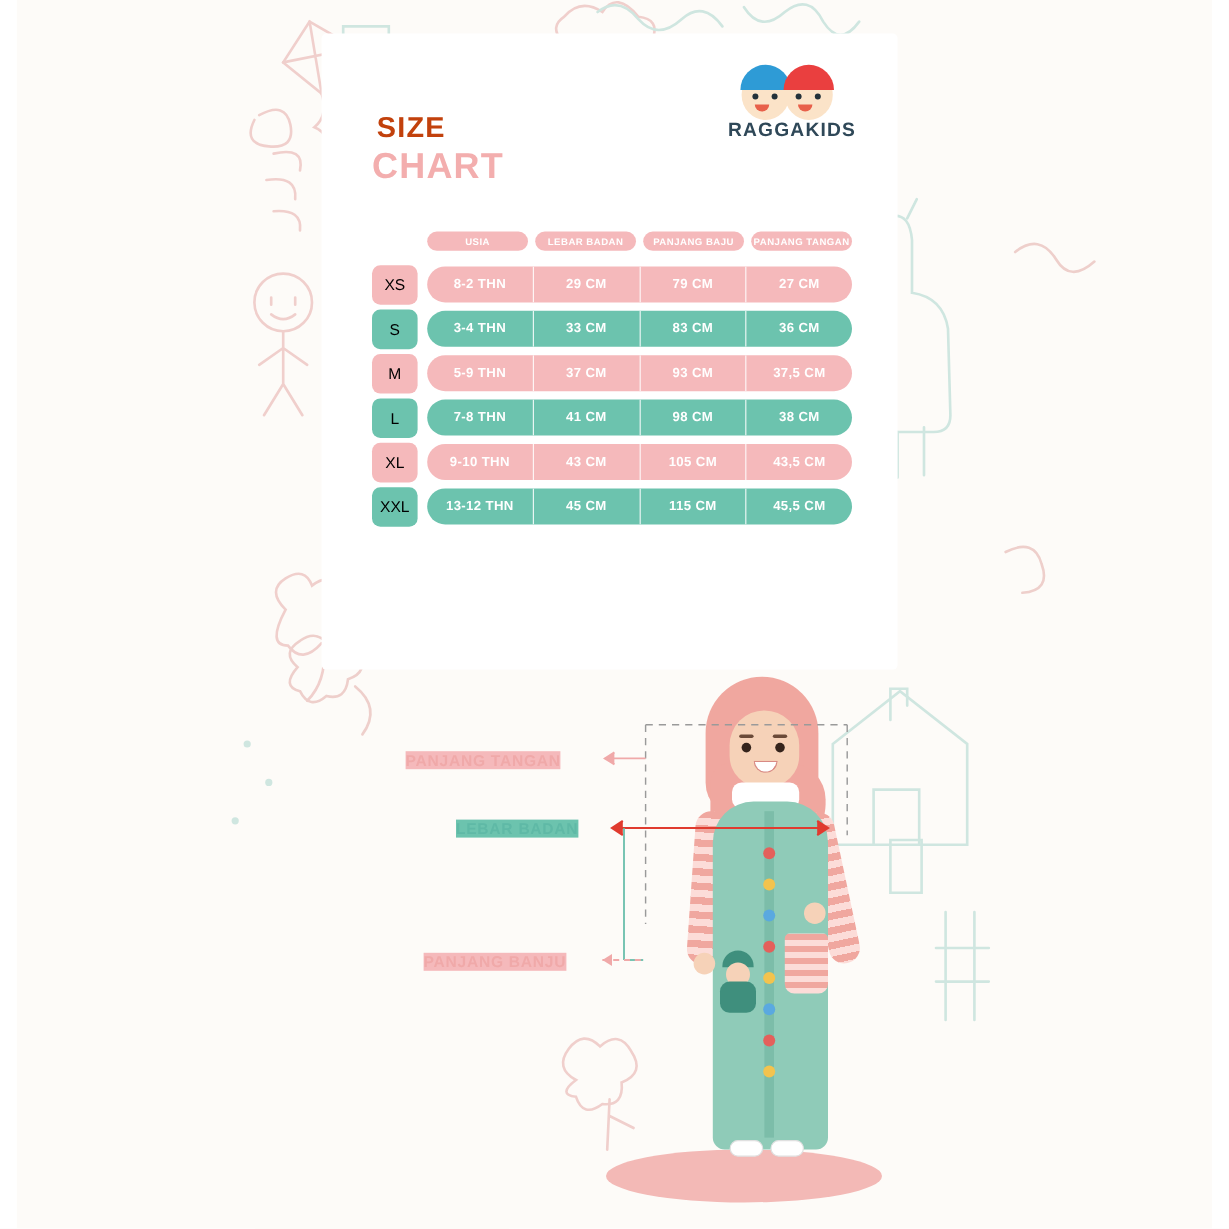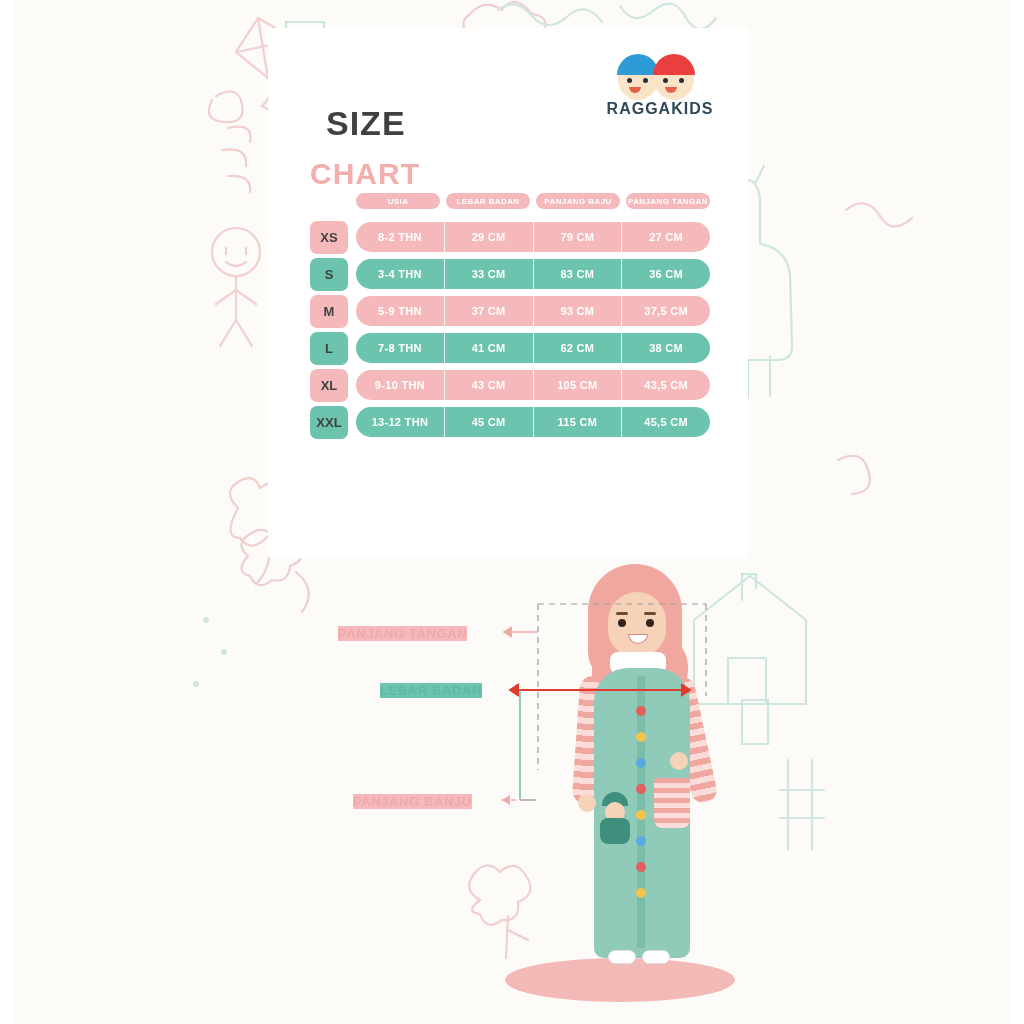--- a/index.html
+++ b/index.html
@@ -34,22 +34,22 @@
     left: 268px; top: 28px;
     width: 480px; height: 530px;
     background: #ffffff;
     border-radius: 4px;
     z-index: 10;
   }
   .title-block {
     position: absolute; left: 42px; top: 62px;
   }
   .title-1 {
-    font-size: 34px; font-weight: bold; letter-spacing: 1px;
-    color: #404040; line-height: 1.05; margin: 16px;
+    font-size: 24px; font-weight: bold; letter-spacing: 1px;
+    color: #c2410c; line-height: 1.05; margin: 4px;
   }
   .title-2 {
     font-size: 30px; font-weight: bold; letter-spacing: 1px;
     color: #f3aeae; line-height: 1.05; margin: 0;
   }
 
   
   .logo {
     position: absolute; right: 28px; top: 28px;
     width: 120px; height: 80px;
@@ -88,21 +88,21 @@
   .row {
     display: flex; align-items: center;
     margin-bottom: 7px;
     height: 30px;
   }
   .row.head { height: 16px; margin-bottom: 13px; }
   .size-cell {
     width: 38px; height: 33px;
     border-radius: 7px;
     display: flex; align-items: center; justify-content: center;
-    color: #404040; font-weight: bold; font-size: 13px;
+    color: #000000; font-weight: normal; font-size: 13px;
     margin-right: 8px; flex: none;
   }
   .size-cell.spacer { background: transparent; }
   .pill-group {
     display: flex; align-items: center; gap: 0;
     border-radius: 15px; overflow: hidden;
     height: 30px; flex: 1;
   }
   .cell {
     flex: 1; height: 30px;
@@ -338,21 +338,21 @@
           <div class="cell">93 CM</div>
           <div class="cell">37,5 CM</div>
         </div>
       </div>
 
       <div class="row">
         <div class="size-cell sz-green">L</div>
         <div class="pill-group green">
           <div class="cell">7-8 THN</div>
           <div class="cell">41 CM</div>
-          <div class="cell">62 CM</div>
+          <div class="cell">98 CM</div>
           <div class="cell">38 CM</div>
         </div>
       </div>
 
       <div class="row">
         <div class="size-cell sz-pink">XL</div>
         <div class="pill-group pink">
           <div class="cell">9-10 THN</div>
           <div class="cell">43 CM</div>
           <div class="cell">105 CM</div>

